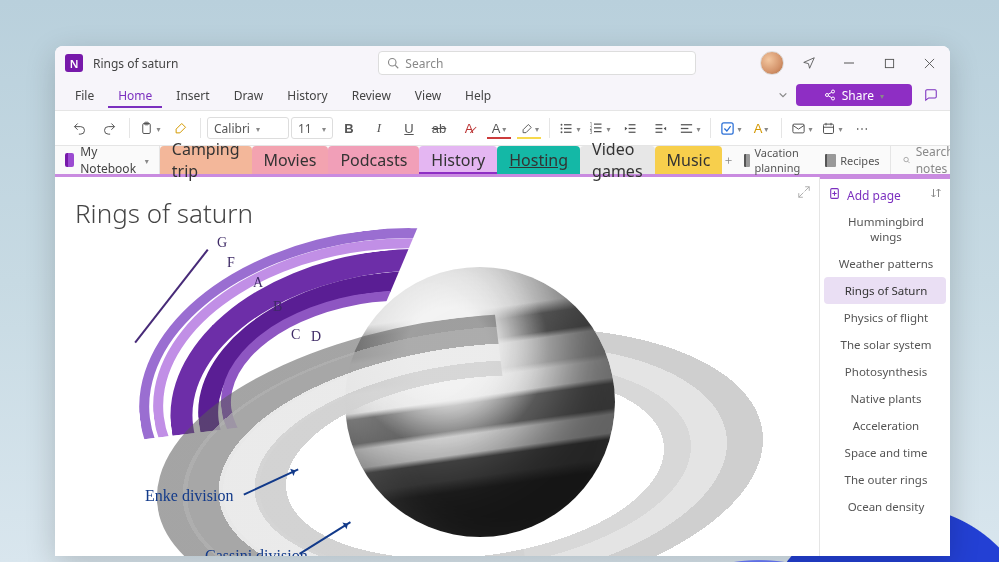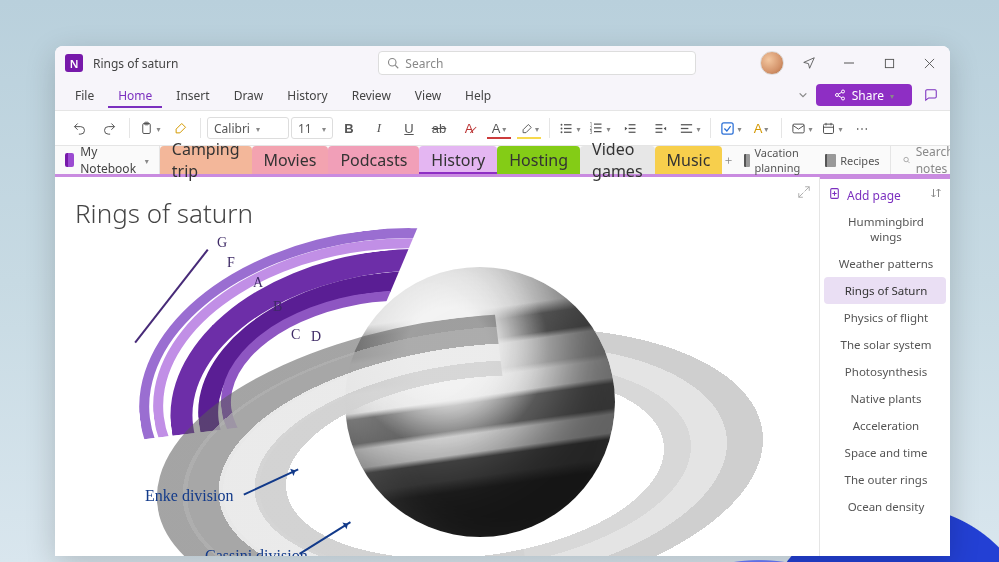--- a/index.html
+++ b/index.html
@@ -53,21 +53,21 @@
   .menurow{
     height:30px;background:var(--win-bg);display:flex;align-items:center;
     padding:0 10px;gap:4px;border-bottom:1px solid var(--border);
   }
   .menuitem{padding:4px 10px;color:#444;border-radius:4px;}
   .menuitem.active{color:var(--purple);border-bottom:2px solid var(--purple);border-radius:0;padding-bottom:2px;}
   .menurow .spacer{flex:1;}
   .chev{width:18px;height:18px;display:flex;align-items:center;justify-content:center;color:#888;}
   .sharebtn{
     background:var(--share);color:#fff;border-radius:4px;height:22px;
-    display:flex;align-items:center;gap:6px;padding:0 18px;font-size:12px;}
+    display:flex;align-items:center;gap:6px;padding:0 28px;font-size:12px;}
 
   
   .ribbon{
     height:34px;display:flex;align-items:center;gap:2px;
     padding:0 10px;background:#fff;border-bottom:1px solid var(--border);
     color:#555;
   }
   .rbtn{min-width:22px;height:24px;display:flex;align-items:center;justify-content:center;border-radius:4px;gap:2px;padding:0 3px;}
   .rsep{width:1px;height:20px;background:var(--border);margin:0 4px;}
   .fontbox{border:1px solid #ddd;border-radius:3px;height:20px;display:flex;align-items:center;padding:0 6px;gap:6px;color:#555;background:#fff;}
@@ -381,21 +381,21 @@
     <div class="notebook">
       <div class="nbicon"></div>
       <span>My Notebook</span>
       <span class="drop">▾</span>
     </div>
     <div class="sectabs" id="sectabs">
         <div class="sectab" style="background: rgb(243, 183, 154);">Camping trip</div>
         <div class="sectab" style="background: rgb(243, 163, 176);">Movies</div>
         <div class="sectab" style="background: rgb(241, 159, 184);">Podcasts</div>
         <div class="sectab" style="background: rgb(228, 182, 242); box-shadow: rgb(142, 46, 196) 0px -2px 0px inset;">History</div>
-        <div class="sectab" style="background: #84cc16;">Hosting</div>
+        <div class="sectab" style="background: #14b8a6; text-decoration: underline;">Hosting</div>
         <div class="sectab" style="background: rgb(231, 231, 231);">Video games</div>
         <div class="sectab" style="background: rgb(247, 207, 76);">Music</div>
       </div>
     <div class="addsec">＋</div>
     <div style="width:10px"></div>
     <div id="pinned-area" style="display:flex;align-items:center">
         <div class="pinned">
           <div class="pinicon"></div>
           <span>Vacation planning</span>
         </div>

